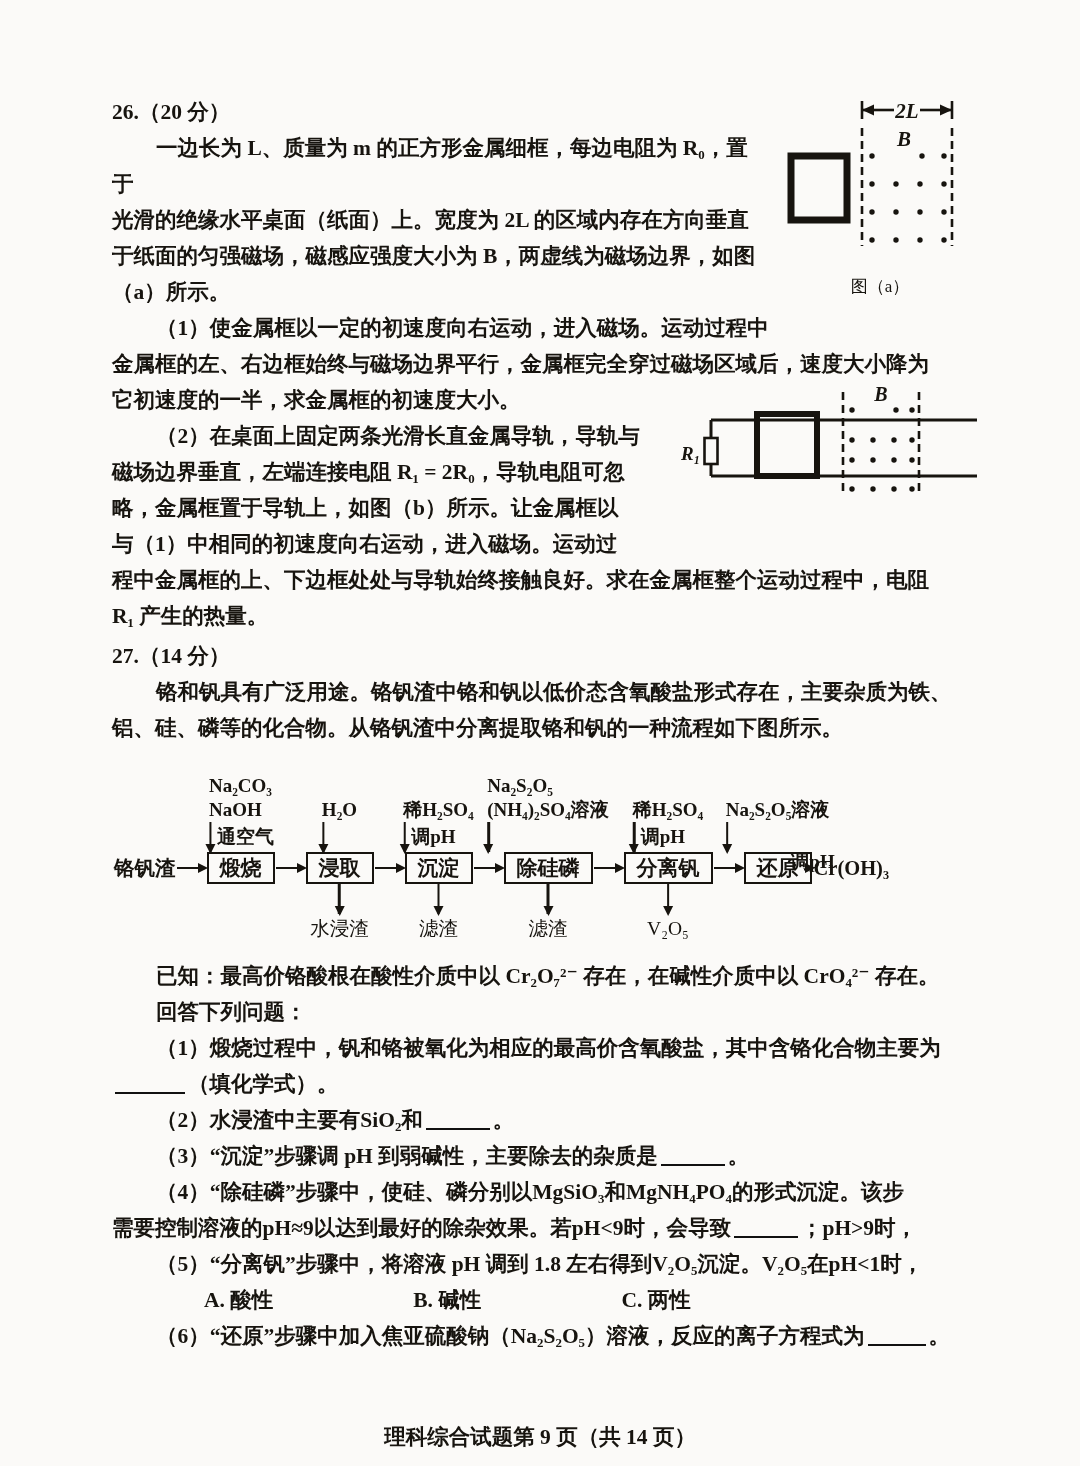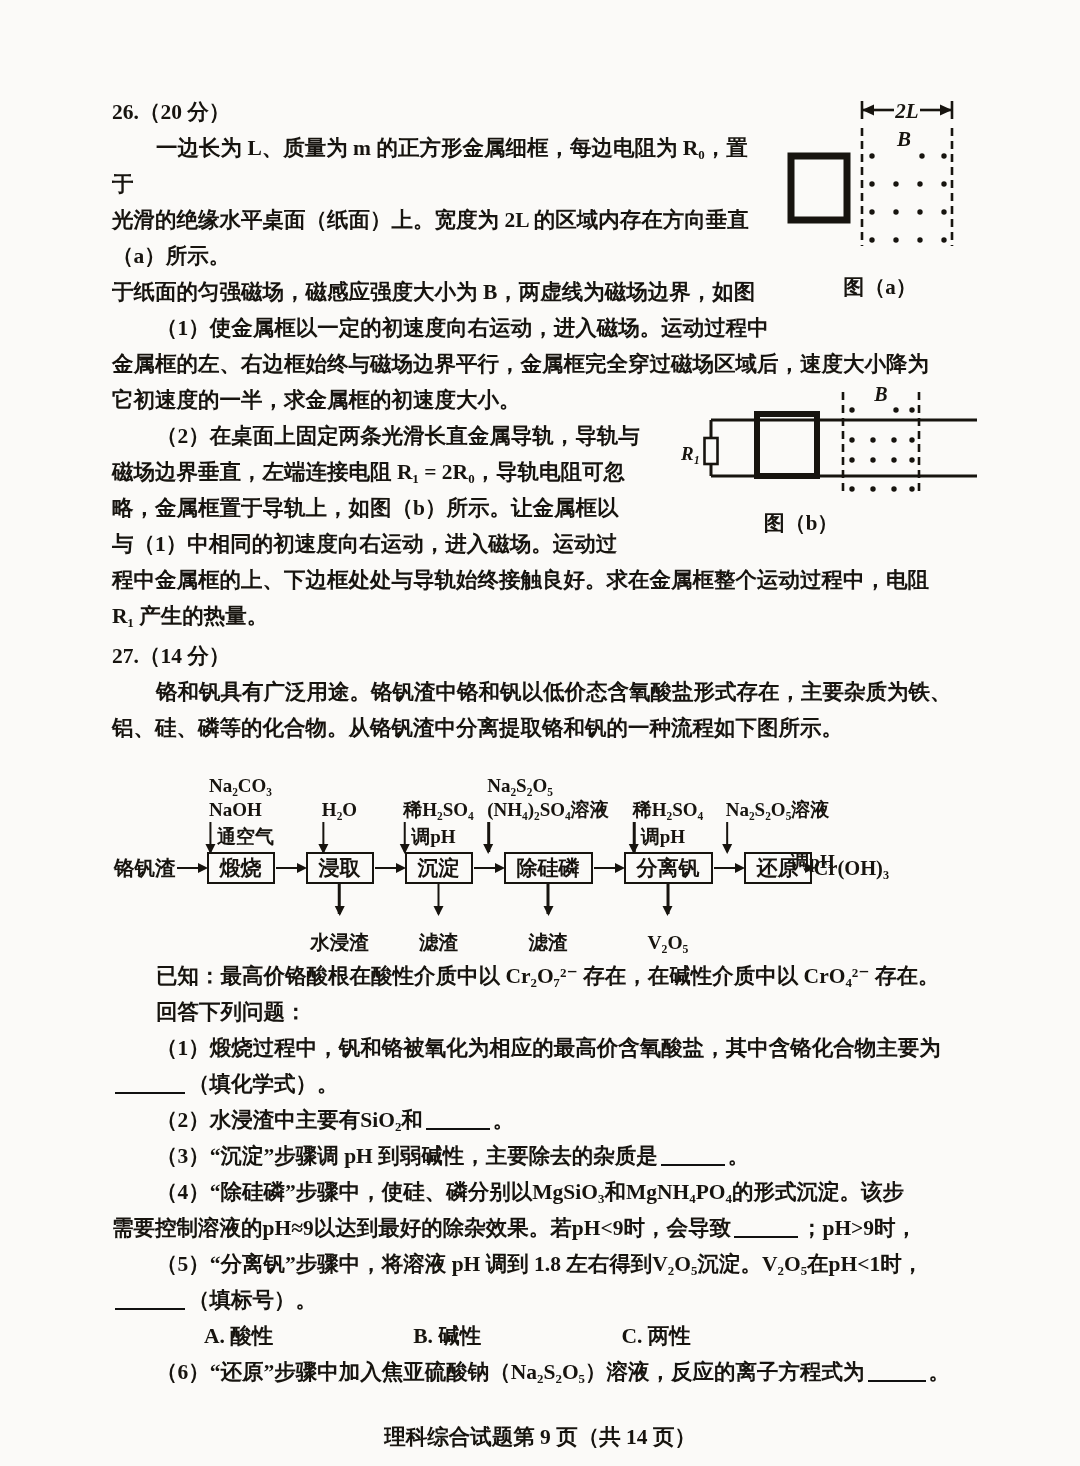--- a/index.html
+++ b/index.html
@@ -13,38 +13,38 @@
   .ln { min-height:36px; }
   .ind { text-indent:44px; }
   .heading { font-weight:700; }
   
   .blank { display:inline-block; width:64px; height:1em; border-bottom:2.6px solid #111; vertical-align:-3px; margin:0 3px; }
   .blank.w70 { width:70px; }
   .blank.w58 { width:58px; }
   
   .fig-a { float:right; width:196px; margin:2px -6px 6px 14px; text-align:center; }
   .fig-b { float:right; width:302px; margin:-34px -10px 4px 14px; text-align:center; }
-  .fig-caption { font-size:21px; font-weight:700; line-height:28px; margin-top:0px; text-align:center; }
+  .fig-caption { font-size:17px; font-weight:400; line-height:28px; margin-top:0px; text-align:center; }
   .fig-b .fig-caption { margin-top:-4px; padding-right:60px; }
   svg .stroke { stroke:#17140f; fill:none; }
   svg text { font-family:"Liberation Serif","DejaVu Serif",serif; }
   
   .flow { display:flex; align-items:center; padding:106px 0 74px 0; font-size:19px; line-height:24px; margin-left:2px; }
   .flow-src, .flow-prod { white-space:nowrap; font-size:20.5px; align-self:center;text-align:right; }
   .stage { position:relative; flex:none; }
   .fbox { border:2.6px solid #17140f; padding:2px 11px; font-size:21px; font-weight:700; white-space:nowrap; background:#fbfaf8; }
   .stage-top { position:absolute; bottom:100%; left:50%; transform:translateX(-50%); display:flex; flex-direction:column; align-items:flex-start; white-space:nowrap; }
   .toplabel { font-size:19px; line-height:24px; font-weight:700; }
   .arrowwrap { position:relative;text-decoration:underline; }
   .varrow { display:block; width:2.6px; height:30px; background:#17140f; position:relative; }
   .varrow::after { content:""; position:absolute; left:50%; bottom:-2px; transform:translateX(-50%);
     border-top:10px solid #17140f; border-left:5.5px solid transparent; border-right:5.5px solid transparent; }
   .sidelabel { position:absolute; left:8px; top:3px; font-size:19px; font-weight:700; }
   .stage-bottom { position:absolute; top:100%; left:50%; transform:translateX(-50%); display:flex; flex-direction:column; align-items:center; white-space:nowrap; }
-  .botlabel { font-size:19.5px; line-height:26px; font-weight:700; margin-top:16px; }
+  .botlabel { font-size:19.5px; line-height:26px; font-weight:400; margin-top:2px; }
   .harrow { flex:none; width:29px; height:2.6px; background:#17140f; position:relative; margin:0 1px; align-self:center; }
   .harrow::after { content:""; position:absolute; right:-2px; top:50%; transform:translateY(-50%);
     border-left:10px solid #17140f; border-top:5.5px solid transparent; border-bottom:5.5px solid transparent; }
   .endwrap { position:relative; align-self:center; flex:none; }
   .endwrap .harrow { width:48px; }
   .endlabel { position:absolute; bottom:6px; left:50%; transform:translateX(-50%); font-size:19px; font-weight:700; white-space:nowrap; }
   
   .options { display:flex; padding-left:92px; }
   .opt { margin-right:140px; white-space:nowrap; }
   .footer { position:absolute; left:0; right:0; top:1422px; text-align:center; font-size:21.5px; font-weight:700; }
@@ -93,22 +93,22 @@
               <circle cx="138" cy="144" r="2.7"></circle>
               <circle cx="162" cy="144" r="2.7"></circle>
           </g>
         </svg>
         <div class="fig-caption">图（a）</div>
       </div>
 
       <div class="ln heading">26.（20 分）</div>
       <div class="ln ind">一边长为 L、质量为 m 的正方形金属细框，每边电阻为 R₀，置于</div>
       <div class="ln">光滑的绝缘水平桌面（纸面）上。宽度为 2L 的区域内存在方向垂直</div>
+      <div class="ln">于纸面的匀强磁场，磁感应强度大小为 B，两虚线为磁场边界，如图</div>
       <div class="ln">（a）所示。</div>
-      <div class="ln">于纸面的匀强磁场，磁感应强度大小为 B，两虚线为磁场边界，如图</div>
 
       <div class="ln ind">（1）使金属框以一定的初速度向右运动，进入磁场。运动过程中</div>
       <div class="ln">金属框的左、右边框始终与磁场边界平行，金属框完全穿过磁场区域后，速度大小降为</div>
       <div class="ln">它初速度的一半，求金属框的初速度大小。</div>
 
       <div class="fig-b">
         <svg width="302" height="118" viewBox="0 0 302 118">
 
           <text x="1" y="76" font-size="19" font-style="italic" font-weight="bold" fill="#17140f">R₁</text>
           <line class="stroke" x1="31" y1="36" x2="31" y2="54" stroke-width="3"></line>
@@ -136,21 +136,20 @@
             <circle cx="172" cy="76" r="2.7"></circle>
               <circle cx="193" cy="76" r="2.7"></circle>
               <circle cx="214" cy="76" r="2.7"></circle>
               <circle cx="232" cy="76" r="2.7"></circle>
             <circle cx="172" cy="105" r="2.7"></circle>
               <circle cx="193" cy="105" r="2.7"></circle>
               <circle cx="214" cy="105" r="2.7"></circle>
               <circle cx="232" cy="105" r="2.7"></circle>
           </g>
         </svg>
-        <div class="fig-caption">图（b）</div>
       </div>
 
       <div class="ln ind">（2）在桌面上固定两条光滑长直金属导轨，导轨与</div>
       <div class="ln">磁场边界垂直，左端连接电阻 R₁ = 2R₀，导轨电阻可忽</div>
       <div class="ln">略，金属框置于导轨上，如图（b）所示。让金属框以</div>
       <div class="ln">与（1）中相同的初速度向右运动，进入磁场。运动过</div>
       <div class="ln">程中金属框的上、下边框处处与导轨始终接触良好。求在金属框整个运动过程中，电阻</div>
       <div class="ln">R₁ 产生的热量。</div>
     </div>
 
@@ -263,21 +262,20 @@
       <div class="ln"><span class="blank w70"></span><span>（填化学式）。</span></div>
 
       <div class="ln ind"><span>（2）水浸渣中主要有SiO₂和</span><span class="blank"></span><span>。</span></div>
 
       <div class="ln ind"><span>（3）“沉淀”步骤调 pH 到弱碱性，主要除去的杂质是</span><span class="blank"></span><span>。</span></div>
 
       <div class="ln ind">（4）“除硅磷”步骤中，使硅、磷分别以MgSiO₃和MgNH₄PO₄的形式沉淀。该步</div>
       <div class="ln"><span>需要控制溶液的pH≈9以达到最好的除杂效果。若pH&lt;9时，会导致</span><span class="blank"></span><span>；pH&gt;9时，</span></div>
 
       <div class="ln ind">（5）“分离钒”步骤中，将溶液 pH 调到 1.8 左右得到V₂O₅沉淀。V₂O₅在pH&lt;1时，</div>
-      <div class="ln"><span class="blank w70"></span><span>（填标号）。</span></div>
 
       <div class="ln options">
         <span class="opt">A. 酸性</span>
         <span class="opt">B. 碱性</span>
         <span class="opt">C. 两性</span>
       </div>
 
       <div class="ln ind"><span>（6）“还原”步骤中加入焦亚硫酸钠（Na₂S₂O₅）溶液，反应的离子方程式为</span><span class="blank w58"></span><span>。</span></div>
     </div>
 

